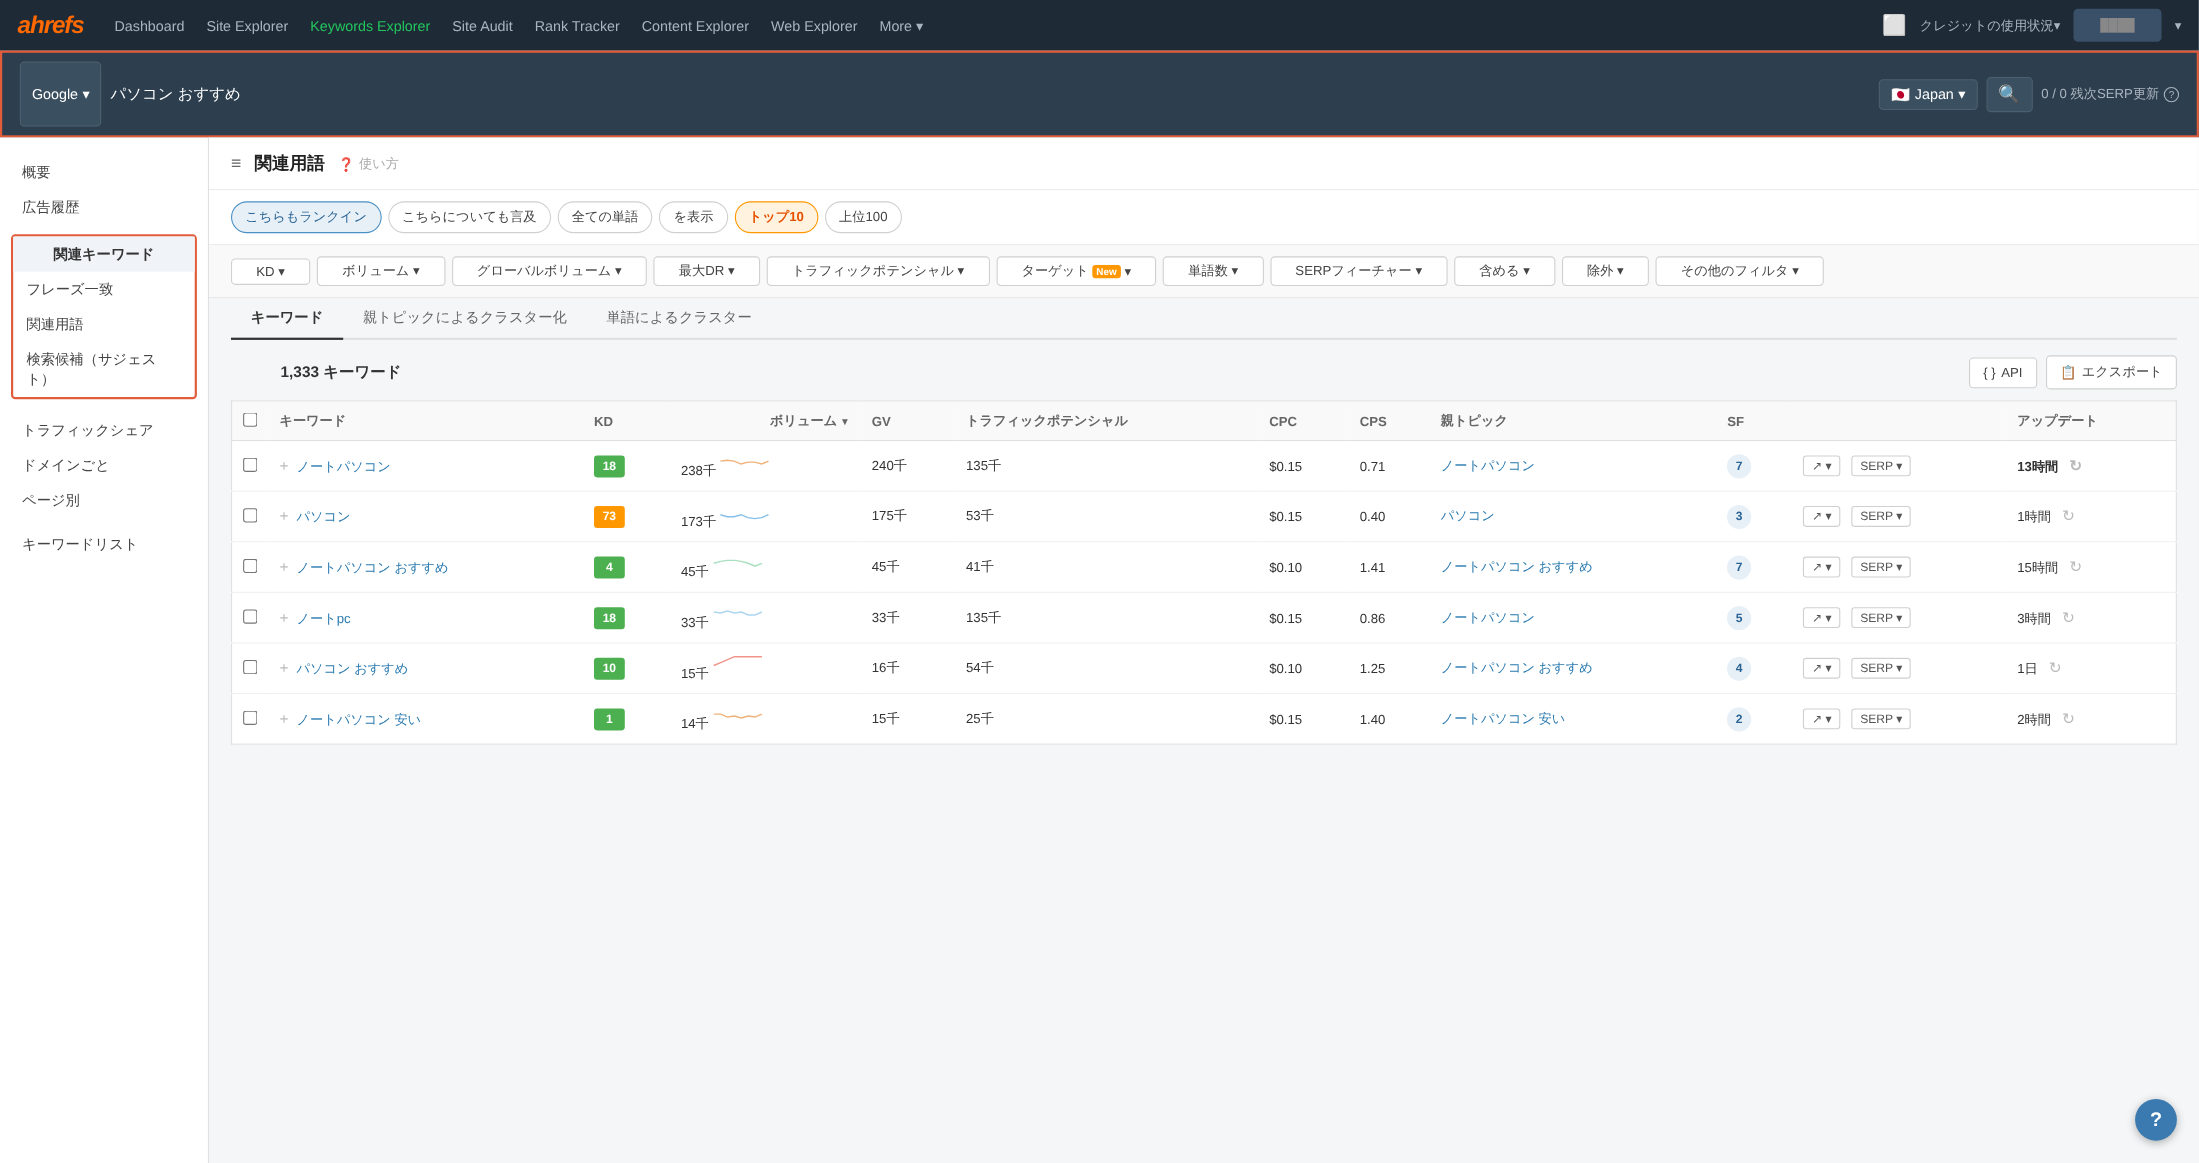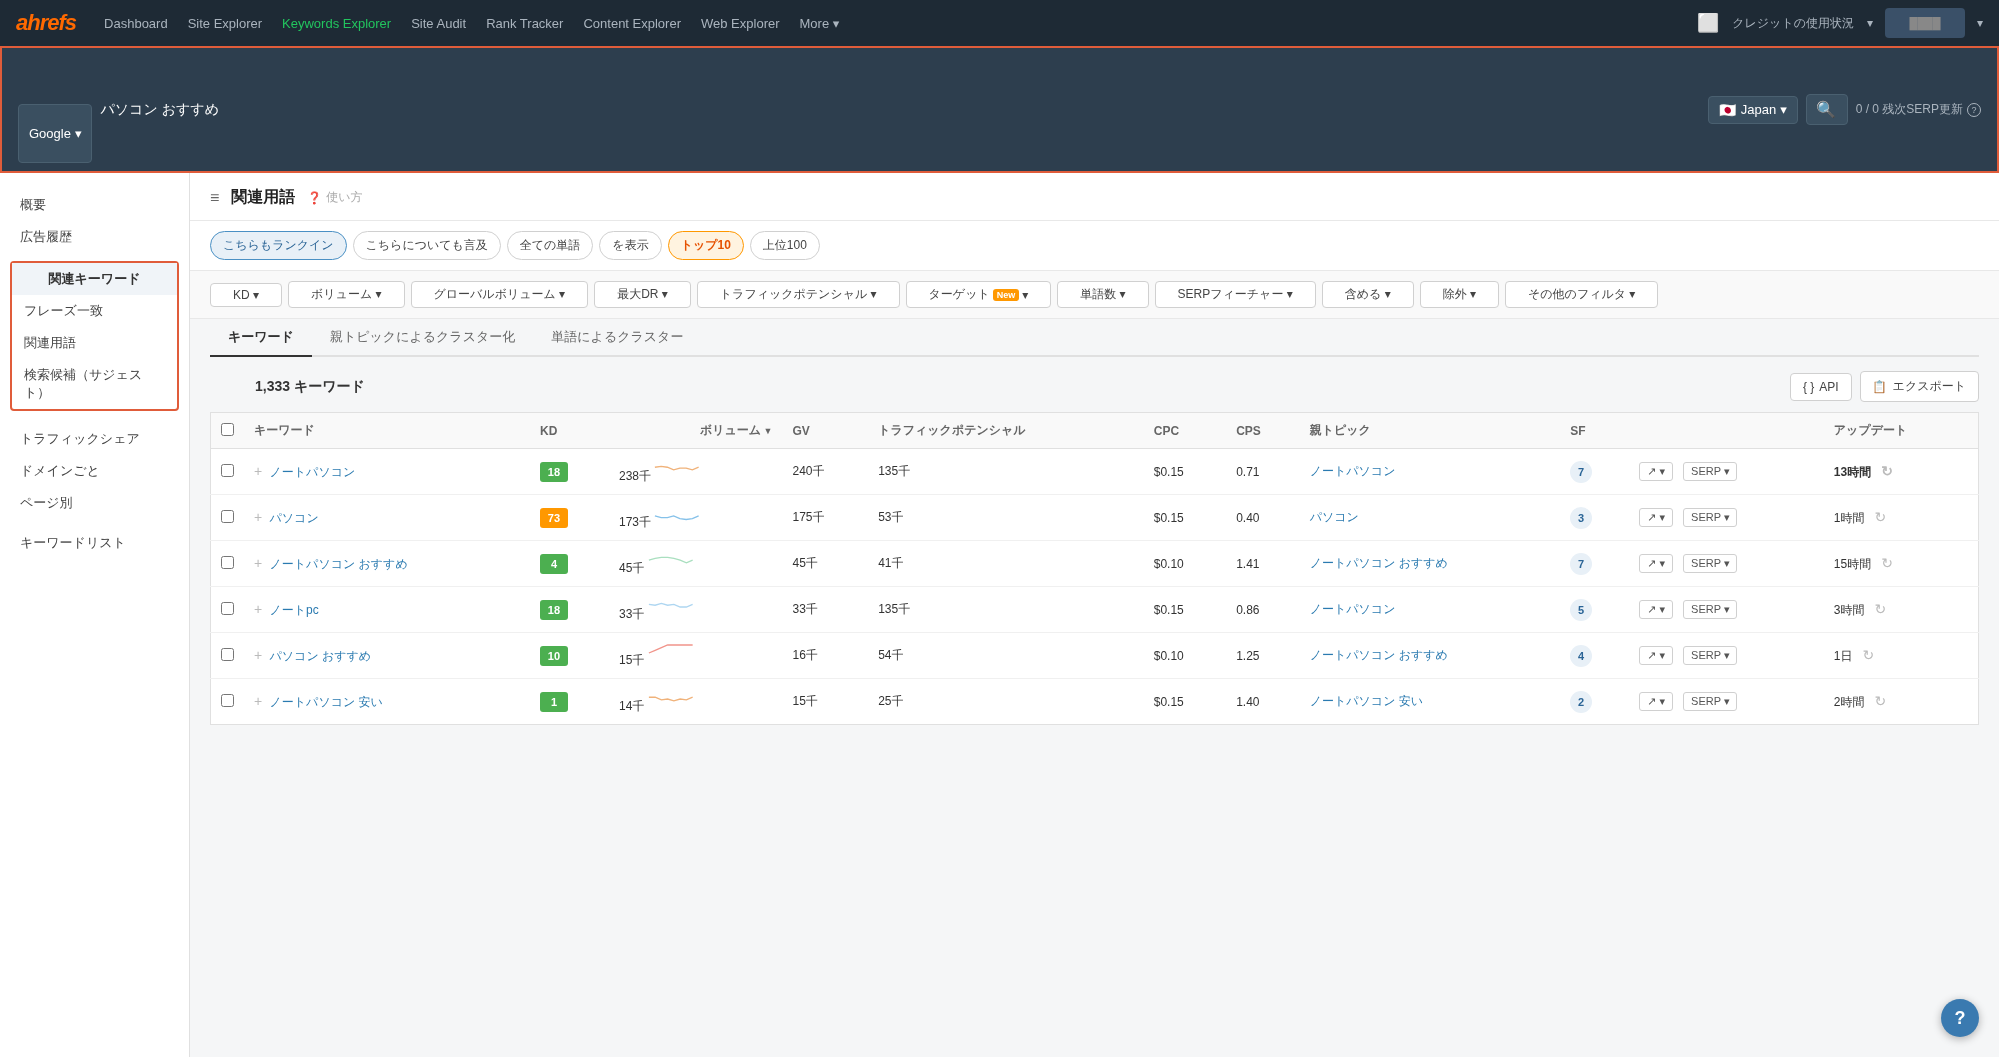--- a/index.html
+++ b/index.html
@@ -34,21 +34,21 @@
     .nav-right {
       display: flex;
       align-items: center;
       gap: 12px;
     }
     .nav-credit {
       color: #aab4be;
       font-size: 12px;
       display: flex;
       align-items: center;
-      gap: 13px;
+      gap: 0;
     }
     .nav-avatar {
       background: #555;
       color: #fff;
       width: 30px;
       height: 30px;
       border-radius: 4px;
       display: flex;
       align-items: center;
       justify-content: center;
@@ -69,21 +69,20 @@
       color: #fff;
       border: 1px solid #4a6070;
       border-radius: 4px;
       padding: 21px 10px;
       cursor: pointer;
       display: flex;
       align-items: flex-start;
       gap: 4px;
       font-size: 13px;
       white-space: nowrap;
-      margin-top: 48px;
     }
     .search-input {
       flex: 1;
       background: transparent;
       border: none;
       color: #fff;
       font-size: 14px;
       outline: none;
     }
     .search-input::placeholder { color: #aab4be; }

